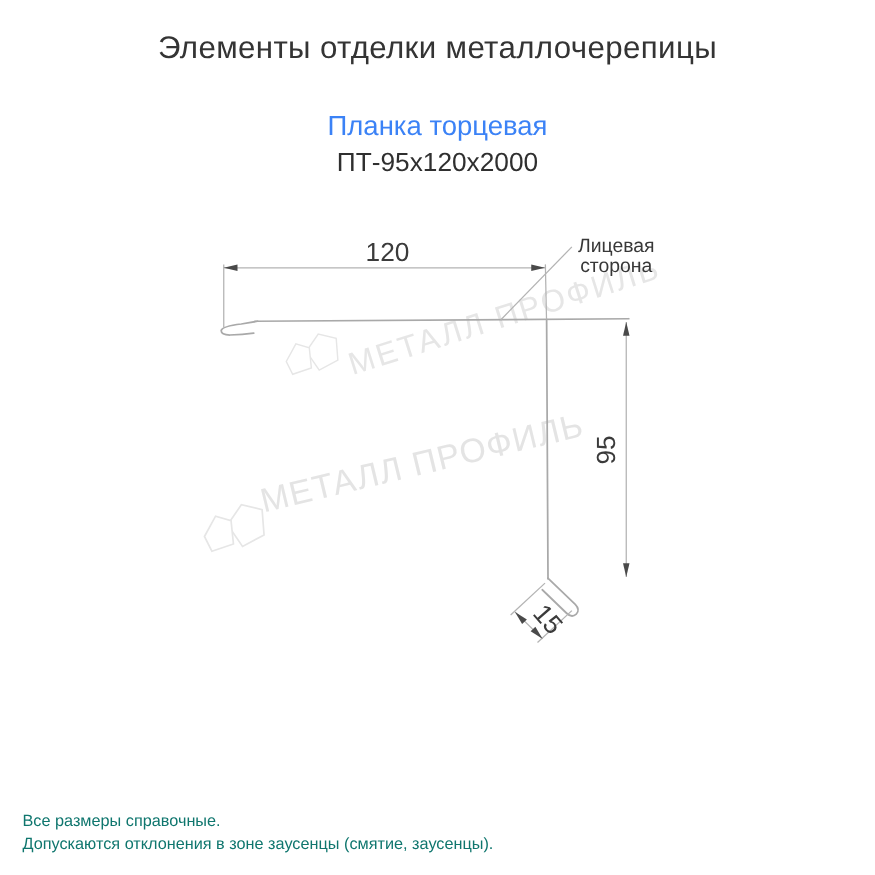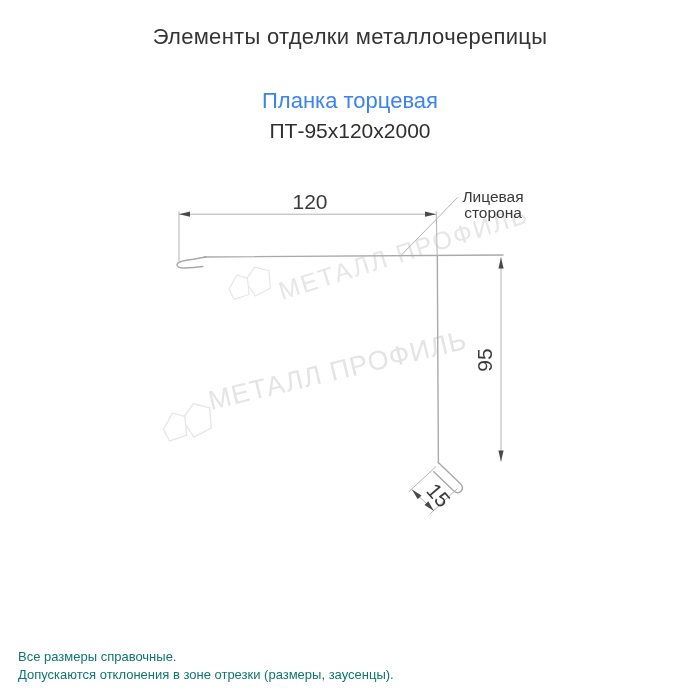--- a/index.html
+++ b/index.html
@@ -2,21 +2,21 @@
 <html><head>
 <meta charset="utf-8">
 <style>
   html,body{margin:0;padding:0;background:#ffffff;}
   .page{
     position:relative;width:700px;height:700px;background:#fff;overflow:hidden;
     font-family:"Liberation Sans", sans-serif;color:#333;
   }
   .title{
     position:absolute;top:24px;left:0;width:700px;text-align:center;
-    font-size:22px;letter-spacing:0.3px;color:#343434;
+    font-size:25px;letter-spacing:0.3px;color:#343434;
   }
   .subtitle{
     position:absolute;top:88px;left:0;width:700px;text-align:center;
     font-size:22px;color:#3b82f6;
   }
   .model{
     position:absolute;top:119px;left:0;width:700px;text-align:center;
     font-size:21px;color:#2f2f2f;
   }
   .footer{
@@ -98,16 +98,16 @@
 
     <g>
       <path class="dimline" d="M457.5,197.5 L400.5,256"></path>
       <text class="facetext" x="493" y="201.5" text-anchor="middle">Лицевая</text>
       <text class="facetext" x="493" y="217.5" text-anchor="middle">сторона</text>
     </g>
   </svg>
 
   <div class="footer">
     <div>Все размеры справочные.</div>
-    <div>Допускаются отклонения в зоне отрезки (размеры, заусенцы).</div>
+    <div>Допускаются отклонения в зоне заусенцы (смятие, заусенцы).</div>
   </div>
 
 </div>
 
 </body></html>

